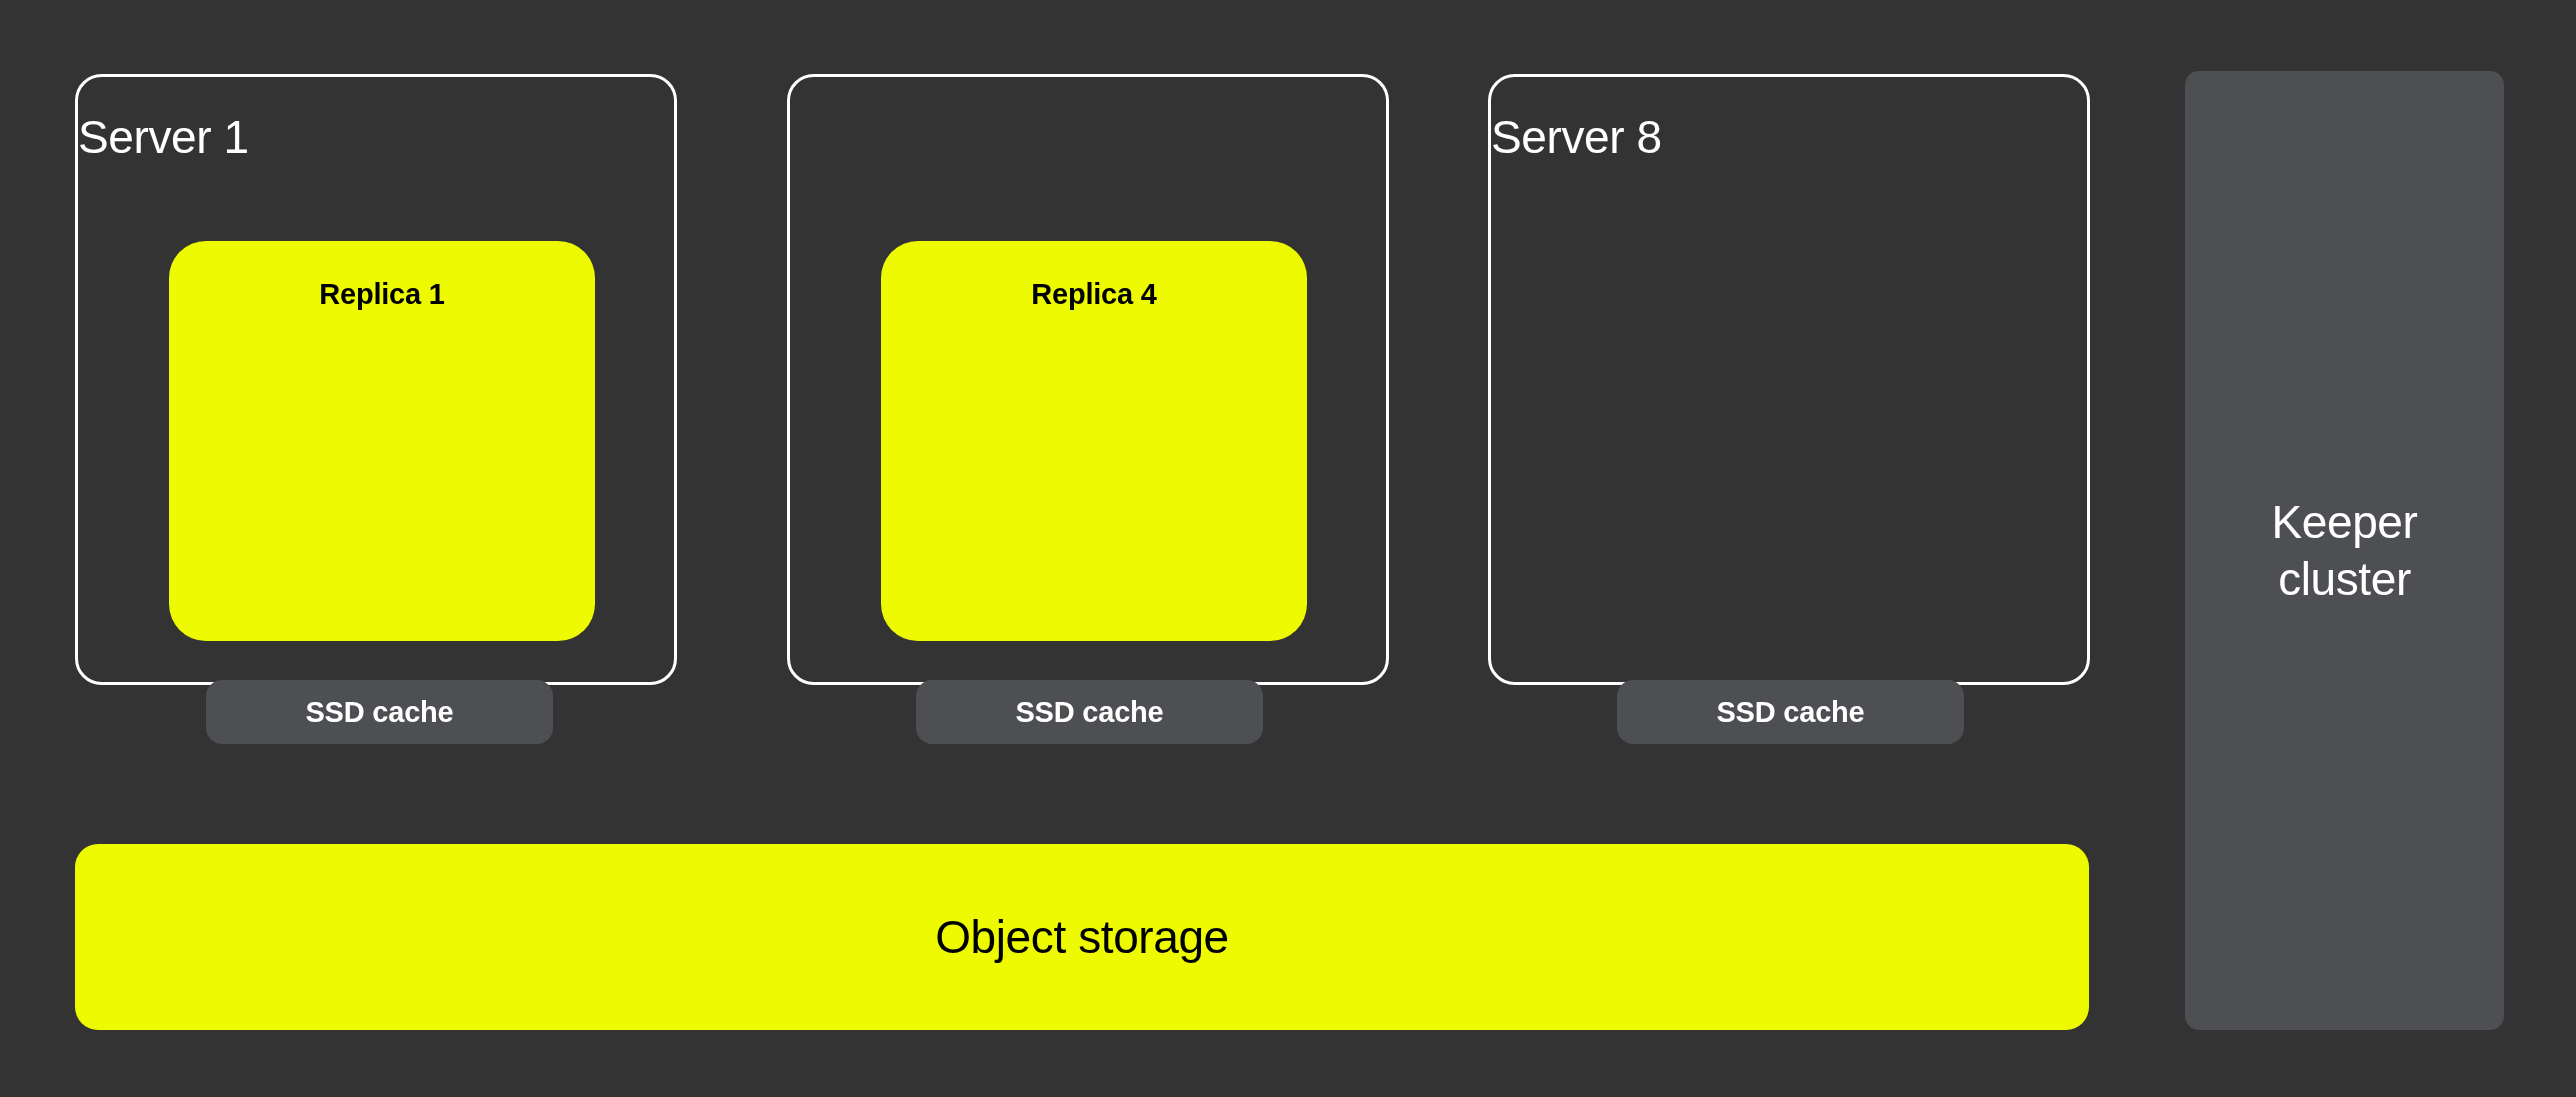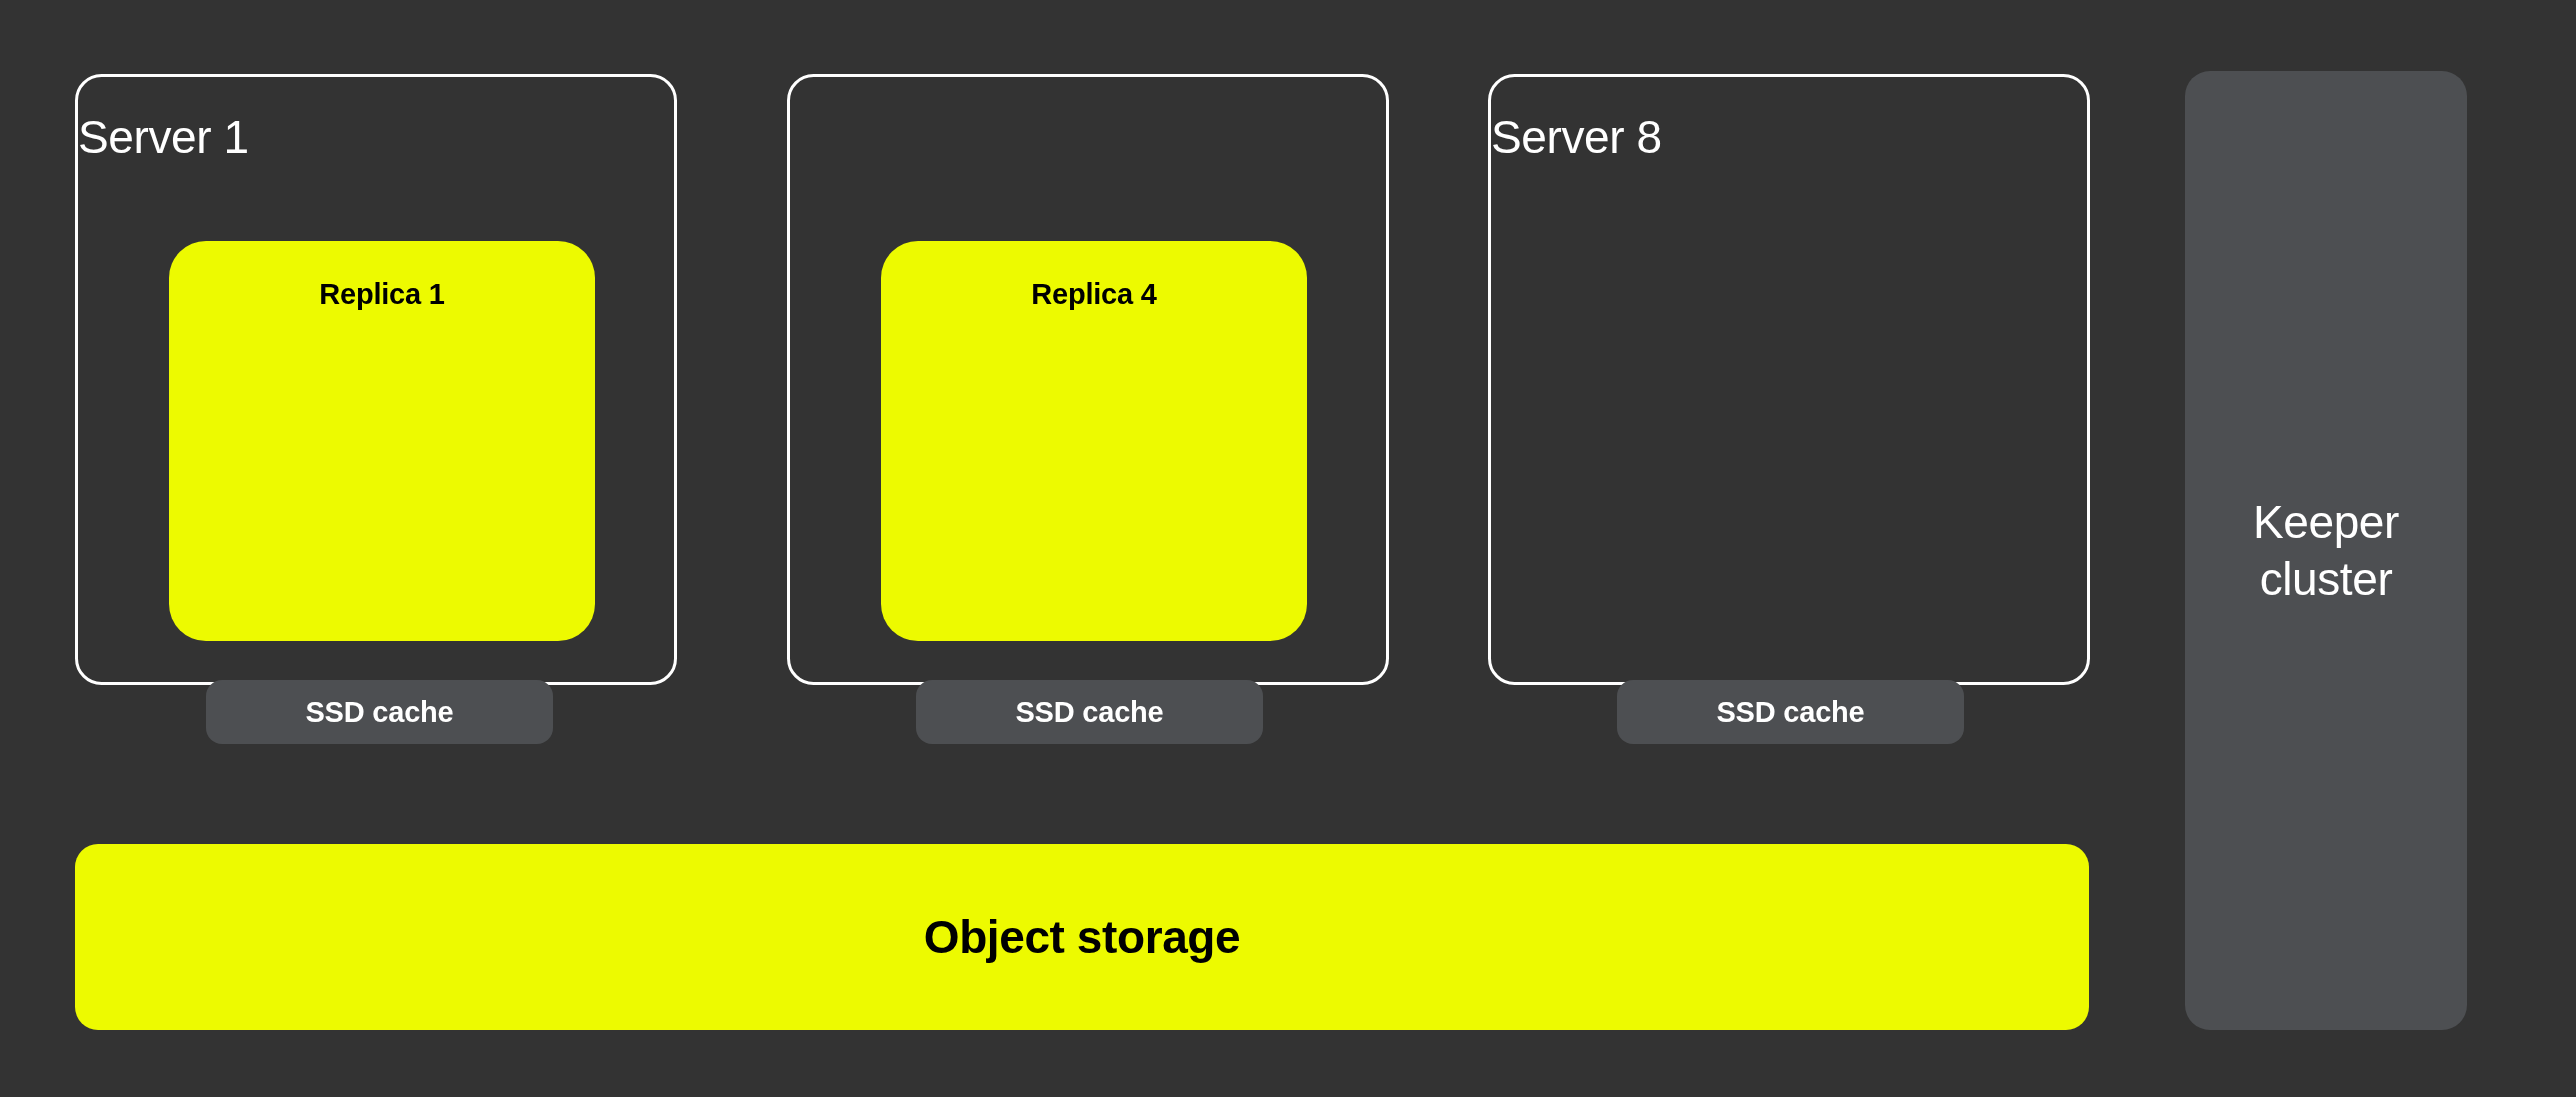--- a/index.html
+++ b/index.html
@@ -117,35 +117,35 @@
     height: 186px;
     background: #EDFA00;
     border-radius: 23px;
     display: flex;
     align-items: center;
     justify-content: center;
   }
   #object-storage-label {
     color: #000000;
     font-size: 46px;
-    font-weight: 700;
+    font-weight: 400;
     letter-spacing: -0.4px;
     line-height: 1;
     white-space: nowrap;
   }
 
   
   #keeper-cluster-node {
     position: absolute;
     left: 2185px;
     top: 71px;
-    width: 282px;
+    width: 319px;
     height: 959px;
     background: #4D4F52;
-    border-radius: 25px;
+    border-radius: 14px;
     display: flex;
     align-items: center;
     justify-content: center;
   }
   #keeper-cluster-label {
     color: #ffffff;
     font-size: 46px;
     font-weight: 400;
     letter-spacing: -0.4px;
     line-height: 57px;

